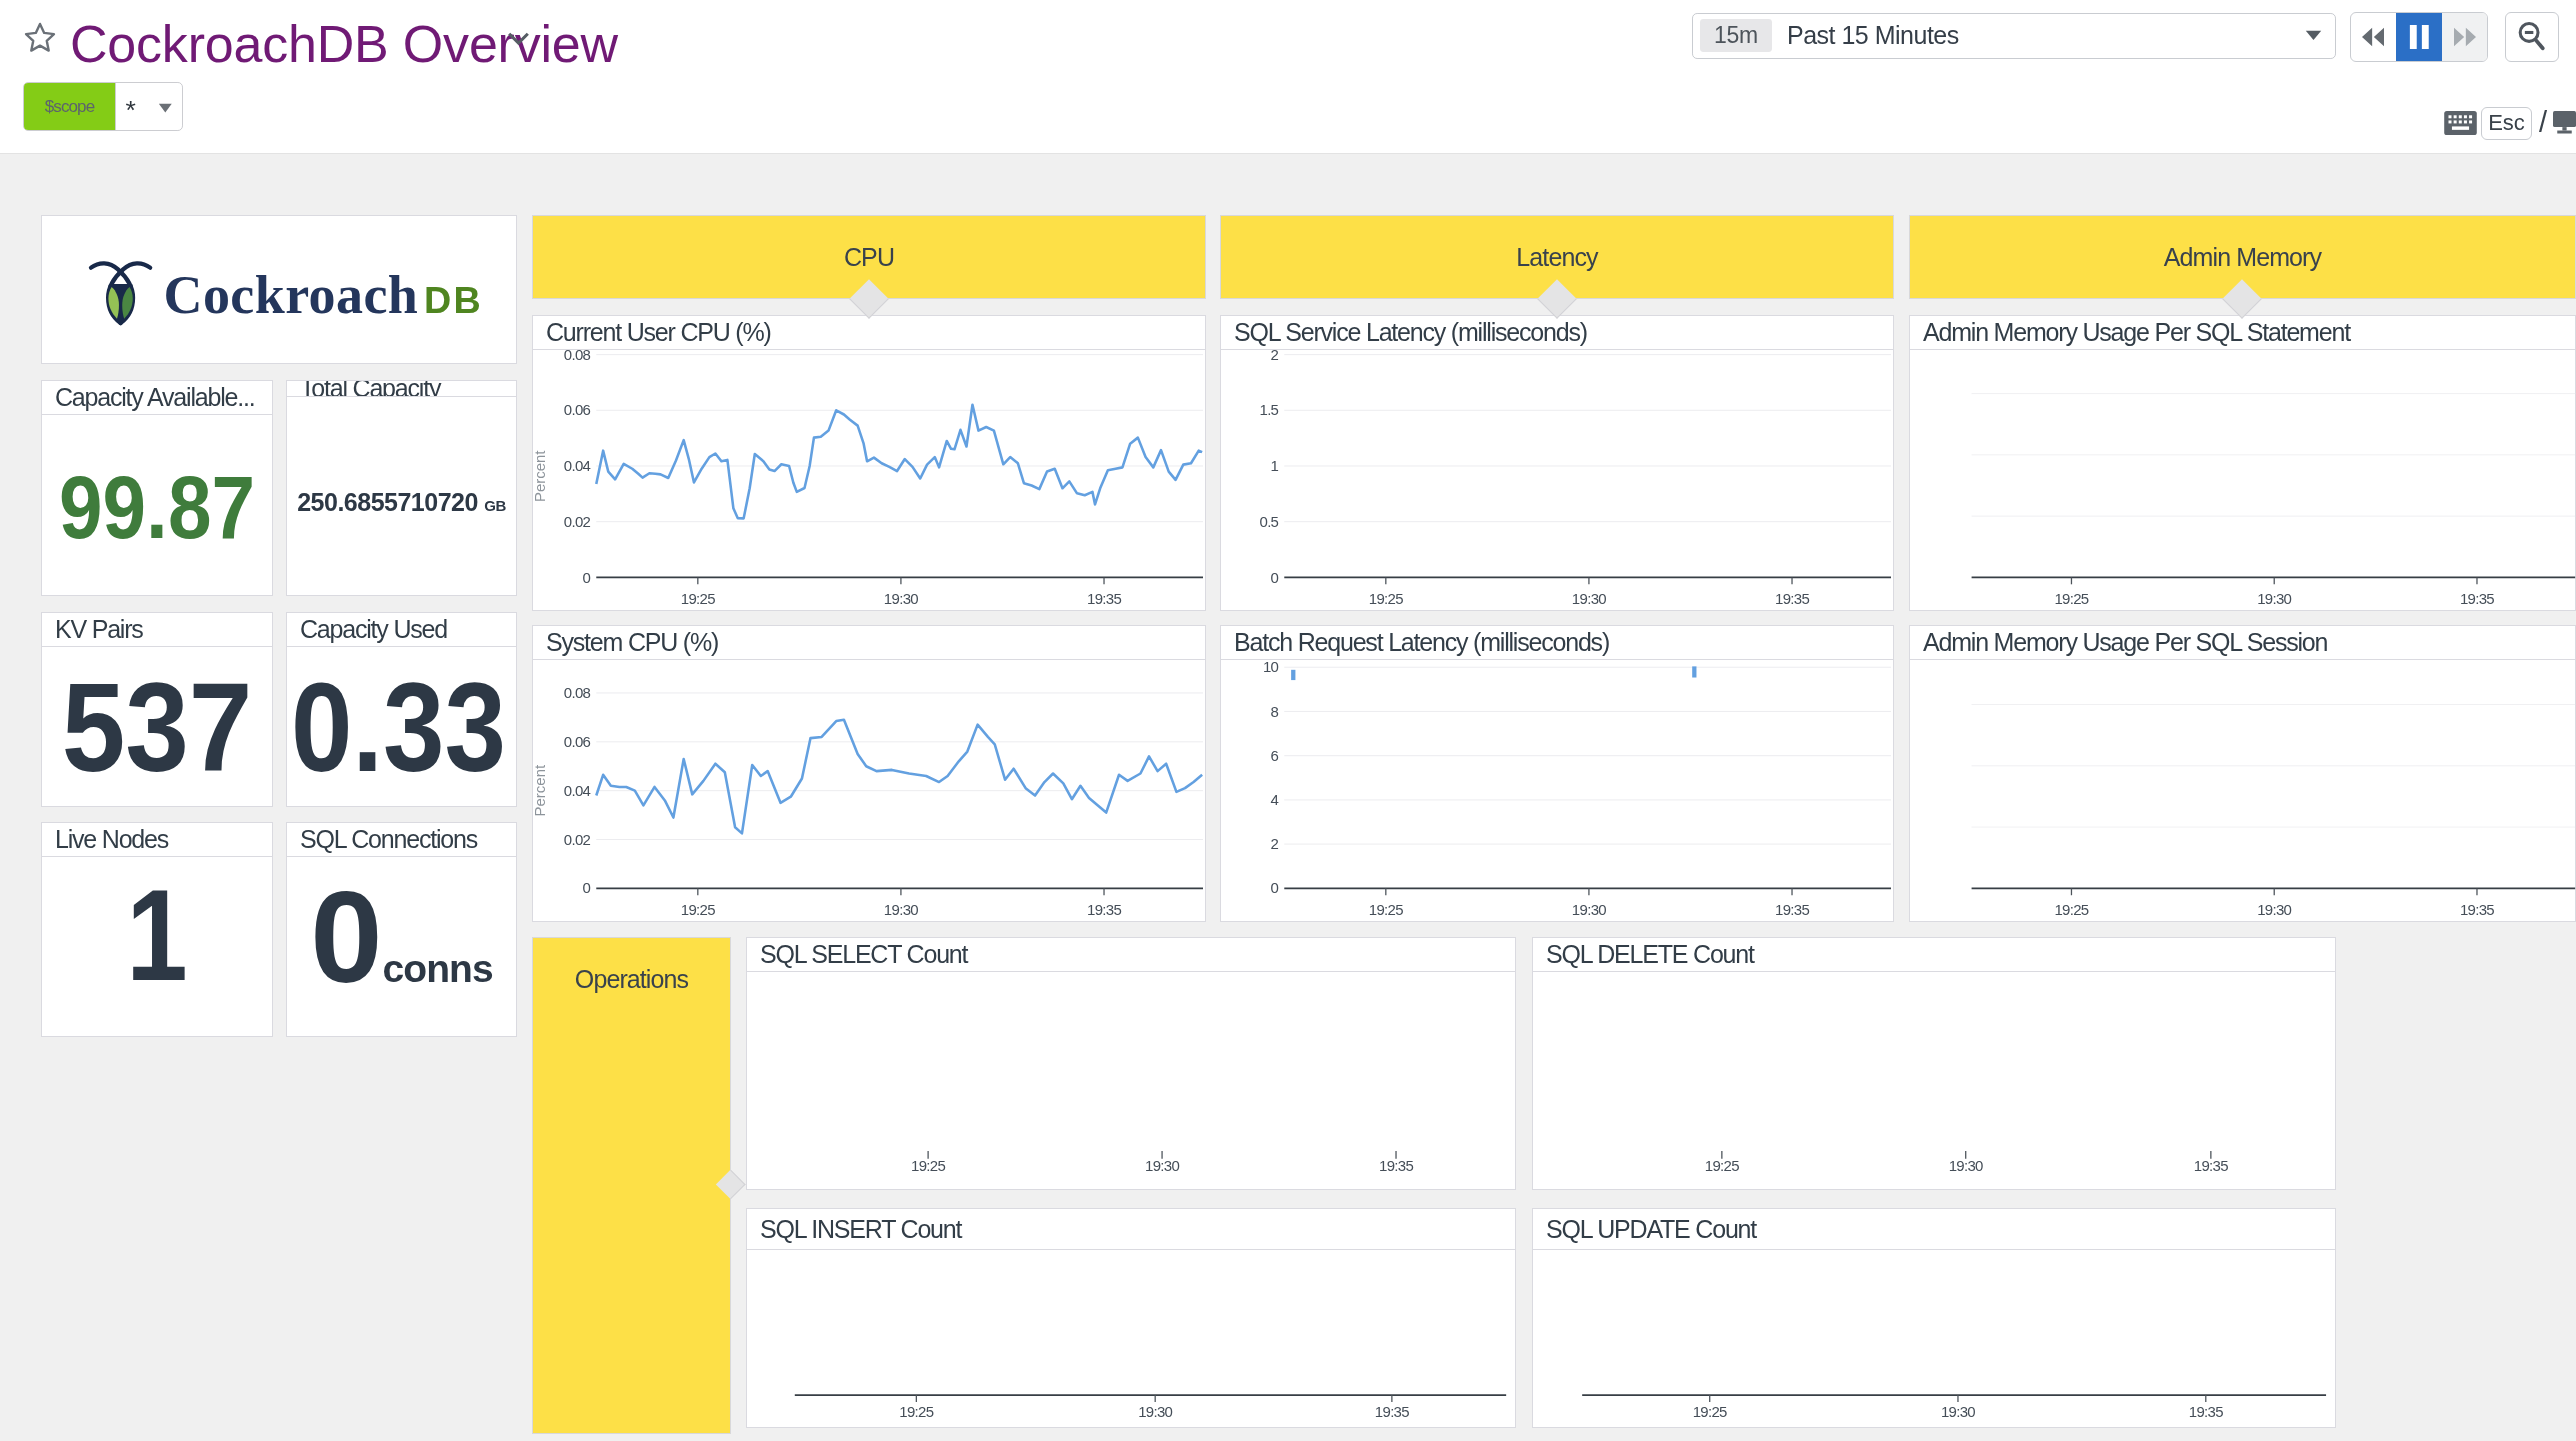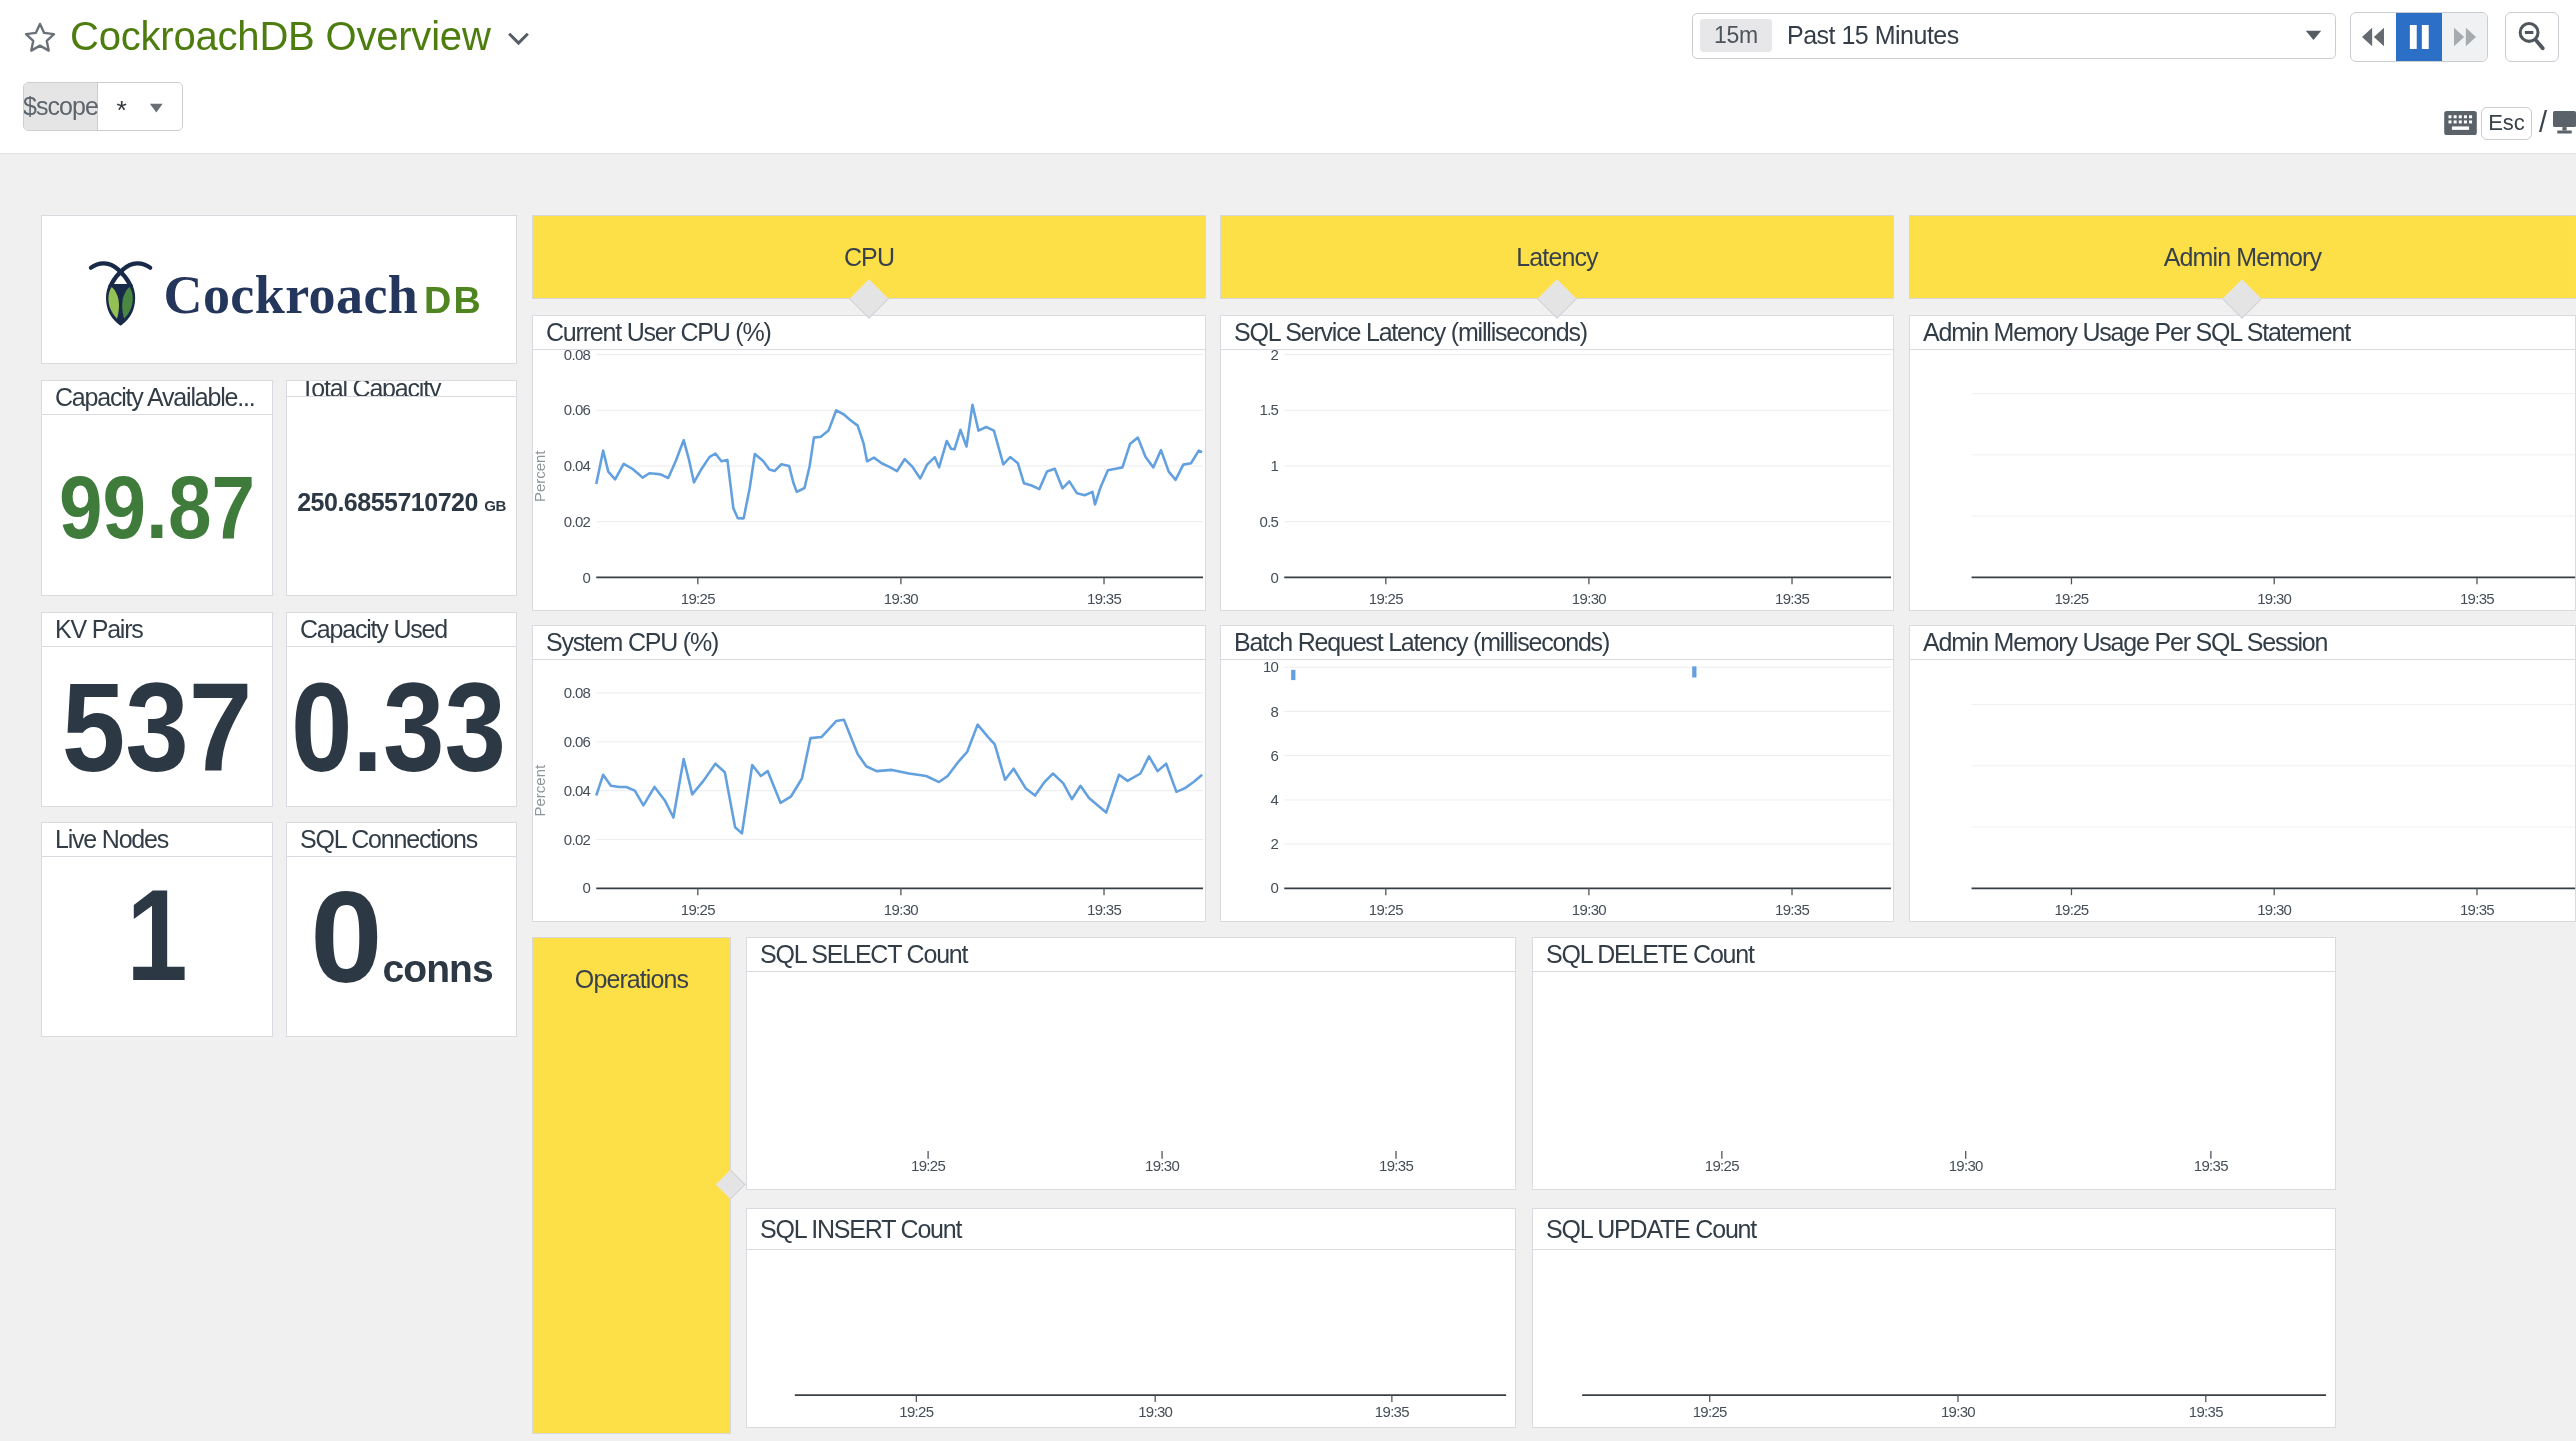--- a/index.html
+++ b/index.html
@@ -18,21 +18,21 @@
   transform:rotate(45deg); border-right:0.9px solid #d2d2d6; border-bottom:0.9px solid #d2d2d6; z-index:5; }
 .notchr { position:absolute; width:21.4px; height:21.4px; background:#e4e4e5;
   transform:rotate(45deg); border-top:0.9px solid #d2d2d6; border-right:0.9px solid #d2d2d6; z-index:5; }
 .bignum { position:absolute; font-weight:bold; color:#2d3845; width:100%; text-align:center; line-height:1; }
 </style></head>
 <body>
 
 <svg class="abs" style="left:22px;top:20px" width="36" height="36" viewBox="0 0 24 24">
  <path d="M12 2.6 L14.8 8.6 L21.3 9.4 L16.5 13.9 L17.8 20.4 L12 17.1 L6.2 20.4 L7.5 13.9 L2.7 9.4 L9.2 8.6 Z" fill="none" stroke="#6a7077" stroke-width="1.6" stroke-linejoin="round"></path>
 </svg>
-<div class="abs" style="left:70px;top:13.7px;font-size:40px;letter-spacing:-0.2px;color:#4d7c0f">CockroachDB Overview</div>
+<div class="abs" style="left:70px;top:13.7px;font-size:52px;letter-spacing:-0.2px;color:#701a75">CockroachDB Overview</div>
 <svg class="abs" style="left:504px;top:27.4px" width="29" height="22" viewBox="0 0 34 26">
  <path d="M6 8 L17 19 L28 8" fill="none" stroke="#565d64" stroke-width="3.6"></path>
 </svg>
 
 <div class="abs" style="left:1692px;top:13px;width:644px;height:46px;border:1.7px solid #c9ccd1;border-radius:5.1px;background:#fff">
   <div class="abs" style="left:6.9px;top:5.1px;width:72px;height:33px;background:#e7e7e9;border-radius:3.4px;text-align:center;line-height:33px;font-size:23px;color:#4d545b;letter-spacing:-0.4px">15m</div>
   <div class="abs" style="left:94px;top:6.9px;font-size:25px;color:#353e48;letter-spacing:-0.5px">Past 15 Minutes</div>
   <svg class="abs" style="right:12px;top:15.4px" width="19" height="13.7" viewBox="0 0 22 16">
       <path d="M2 2 L11 13 L20 2 Z" fill="#555c63"></path>
     </svg>
@@ -59,21 +59,21 @@
 
 <div class="abs" style="left:2505px;top:12px;width:54px;height:50px;border:1.7px solid #c9ccd1;border-radius:6px;background:#fff">
   <svg class="abs" style="left:10.3px;top:7.7px" width="33" height="34" viewBox="0 0 38 40">
    <circle cx="15" cy="13.5" r="10.5" fill="none" stroke="#4f565e" stroke-width="3.6"></circle>
    <line x1="10" y1="13.5" x2="20" y2="13.5" stroke="#4f565e" stroke-width="3.6"></line>
    <line x1="23" y1="22.5" x2="31" y2="32" stroke="#4f565e" stroke-width="4.5" stroke-linecap="round"></line>
   </svg>
 </div>
 
 <div class="abs" style="left:23px;top:82px;width:160px;height:49px;border:0.9px solid #cccdd1;border-radius:5.1px;background:#fff;display:flex;overflow:hidden">
-  <div style="width:74px;background:#e5e5e5;border-right:0.9px solid #cccdd1;display:flex;align-items:center;justify-content:center;font-size:25px;color:#5c646c;letter-spacing:-0.9px">$scope</div>
+  <div style="width:92px;background:#84cc16;border-right:0.9px solid #cccdd1;display:flex;align-items:center;justify-content:center;font-size:17px;color:#5c646c;letter-spacing:-0.9px">$scope</div>
   <div style="flex:1;display:flex;align-items:center;justify-content:center;gap:22px">
     <span style="font-size:26.6px;color:#2f363d;margin-top:8.6px">*</span>
     <svg width="14.6" height="10.3" viewBox="0 0 17 12" style="margin-top:2.6px">
         <path d="M1 1 L8.5 11 L16 1 Z" fill="#6b7076"></path>
       </svg>
   </div>
 </div>
 
 <svg class="abs" style="left:2444px;top:111px" width="33" height="24" viewBox="0 0 38 28">
   <rect x="0" y="0" width="38" height="28" rx="3" fill="#5b6269"></rect>

